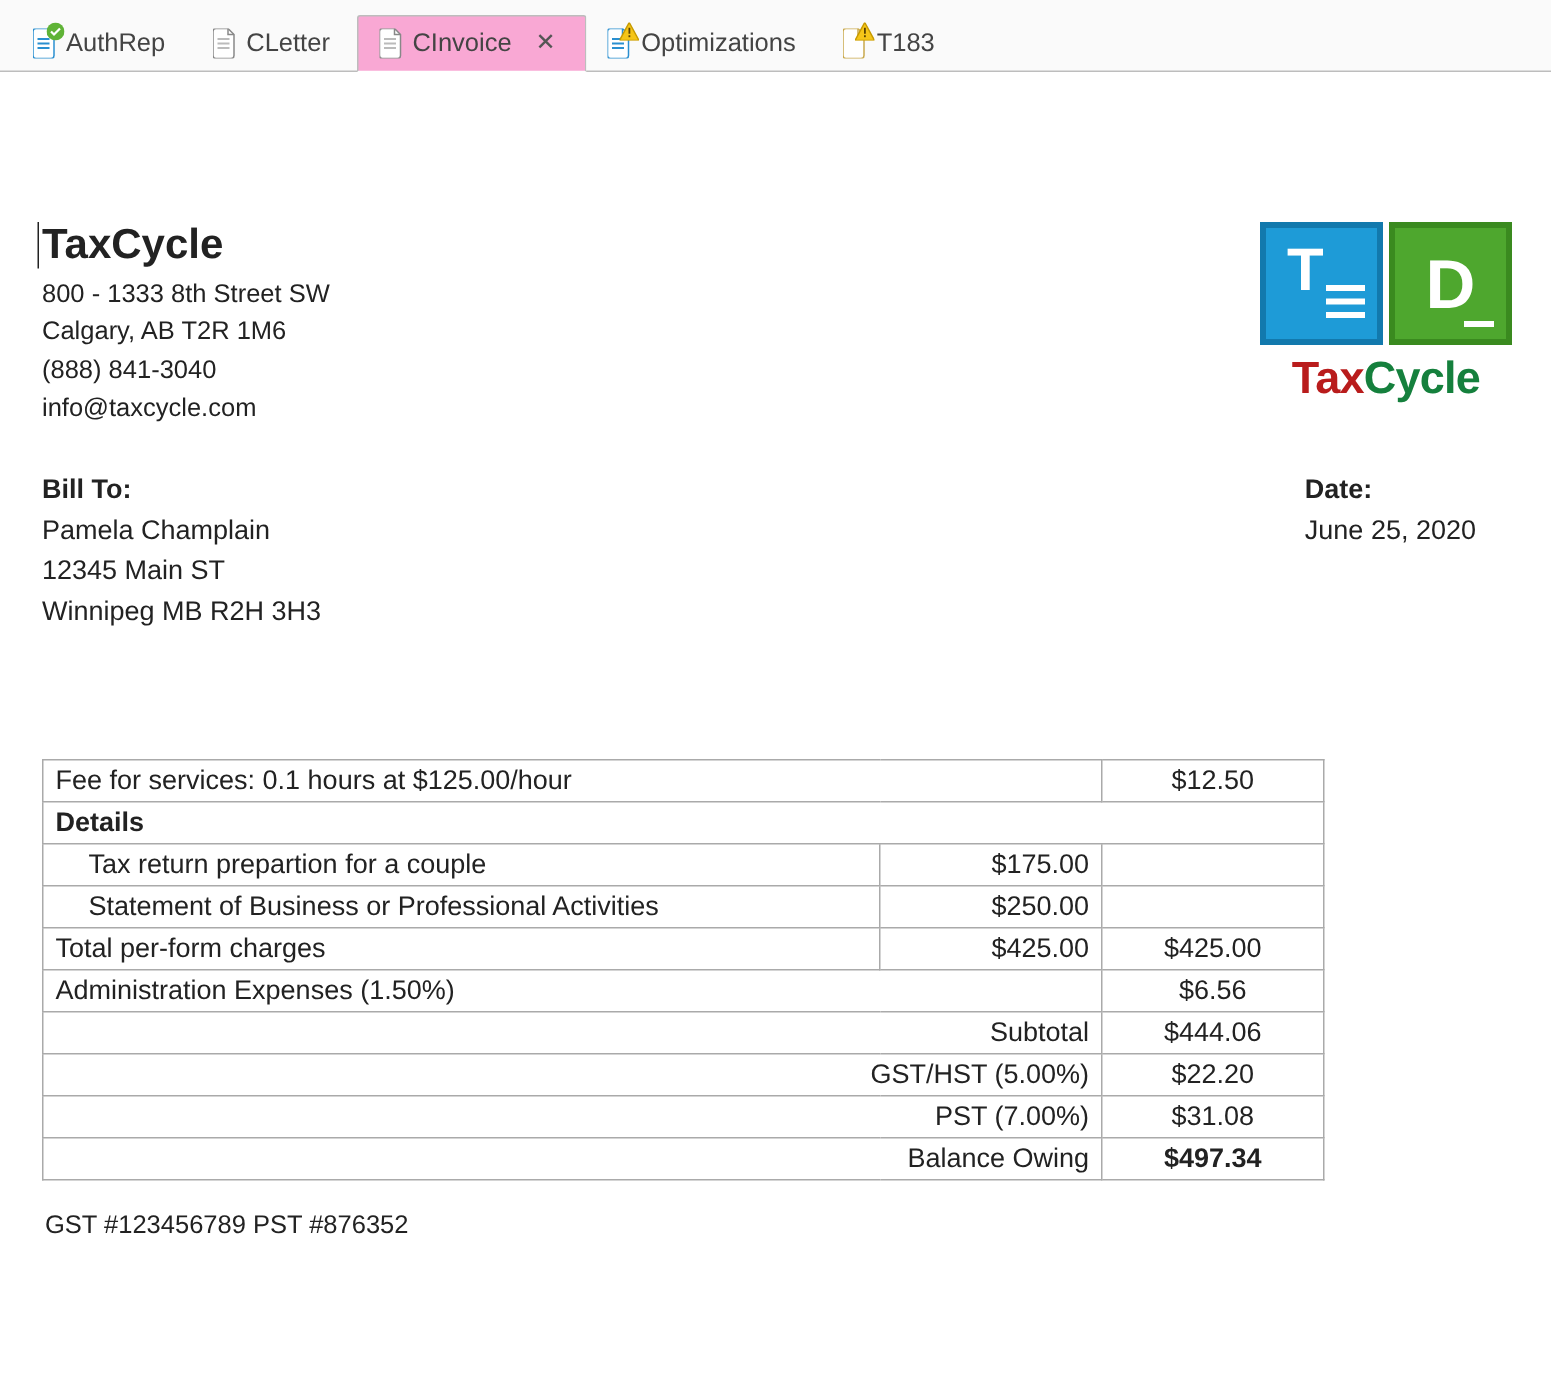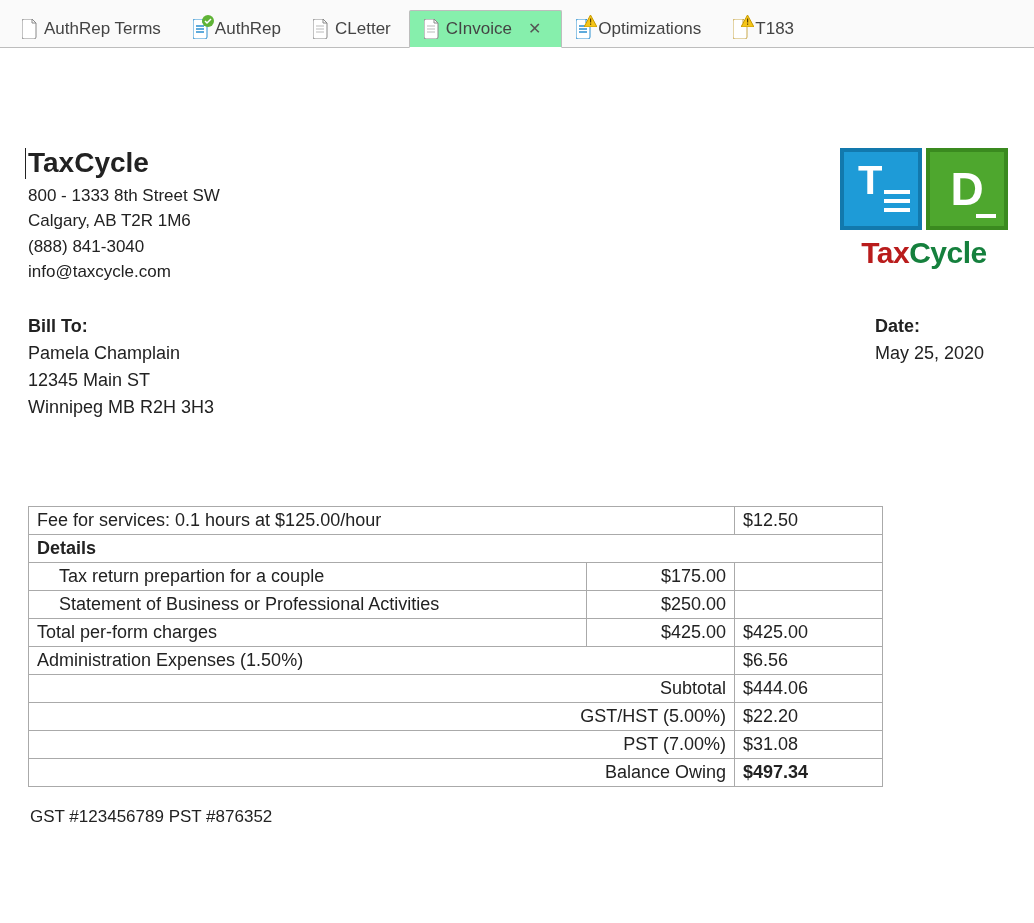--- a/index.html
+++ b/index.html
@@ -24,21 +24,21 @@
     align-items: center;
     gap: 6px;
     padding: 8px 18px 8px 14px;
     font-size: 17px;
     color: #444;
     cursor: pointer;
     user-select: none;
     position: relative;
   }
   .tab.active {
-    background: #86efac;
+    background: #f9a8d4;
     border: 1px solid #bdbdbd;
     border-bottom: 1px solid #fff;
     margin-bottom: -1px;
     border-radius: 2px 2px 0 0;
   }
   .tab .close {
     font-size: 16px;
     color: #555;
     margin-left: 8px;
     line-height: 1;
@@ -108,40 +108,31 @@
     border-collapse: collapse;
     margin-top: 85px;
     font-size: 18px;
   }
   table.invoice td {
     border: 1px solid #aaa;
     padding: 3px 8px 2px 8px;
     vertical-align: middle;
     height: 28px;
   }
-  table.invoice td.amt { text-align: left; width: 148px; }
+  table.invoice td.amt { text-align: center; width: 148px; }
   table.invoice td.sub { text-align: right; width: 148px; }
   table.invoice td.indent { padding-left: 30px; }
   table.invoice td.right-label { text-align: right; font-weight: 400; }
   table.invoice .bold { font-weight: 700; }
   .gstline { margin-top: 20px; font-size: 17px; padding-left: 2px; }
 </style>
 </head>
 <body>
 
 <div class="tabbar">
-  <div class="tab">
-    <span class="doc-icon">
-      <svg width="16" height="20" viewBox="0 0 16 20">
-          <path d="M2 0h8l4 4v14a2 2 0 0 1-2 2H2a2 2 0 0 1-2-2V2a2 2 0 0 1 2-2z" fill="#fff" stroke="#888"></path>
-          <path d="M10 0v4h4" fill="none" stroke="#888"></path>
-        </svg>
-    </span>
-    <span>AuthRep Terms</span>
-  </div>
   <div class="tab">
     <span class="doc-icon-blue">
       <svg width="16" height="20" viewBox="0 0 16 20">
           <path d="M2 0h8l4 4v14a2 2 0 0 1-2 2H2a2 2 0 0 1-2-2V2a2 2 0 0 1 2-2z" fill="#fff" stroke="#2a8fd0"></path>
           <path d="M10 0v4h4" fill="none" stroke="#2a8fd0"></path>
           <path d="M3 7h8M3 10h8M3 13h8" stroke="#2a8fd0" stroke-width="1.3"></path>
         </svg>
       <svg class="badge-check" width="12" height="12">
           <circle cx="6" cy="6" r="6" fill="#5fb336"></circle>
           <path d="M3 6l2 2 4-4" stroke="#fff" stroke-width="1.5" fill="none"></path>
@@ -232,21 +223,21 @@
 
   <div class="billto-date">
     <div class="billto">
       <div class="lbl">Bill To:</div>
       <div>Pamela Champlain</div>
       <div>12345 Main ST</div>
       <div>Winnipeg MB  R2H 3H3</div>
     </div>
     <div class="date">
       <div class="lbl">Date:</div>
-      <div>May 25, 2020</div>
+      <div>June 25, 2020</div>
     </div>
   </div>
 
   <table class="invoice">
     <tbody>
         <tr>
       <td colspan="2">Fee for services: 0.1 hours at $125.00/hour</td>
       <td class="amt">$12.50</td>
     </tr>
     <tr>

